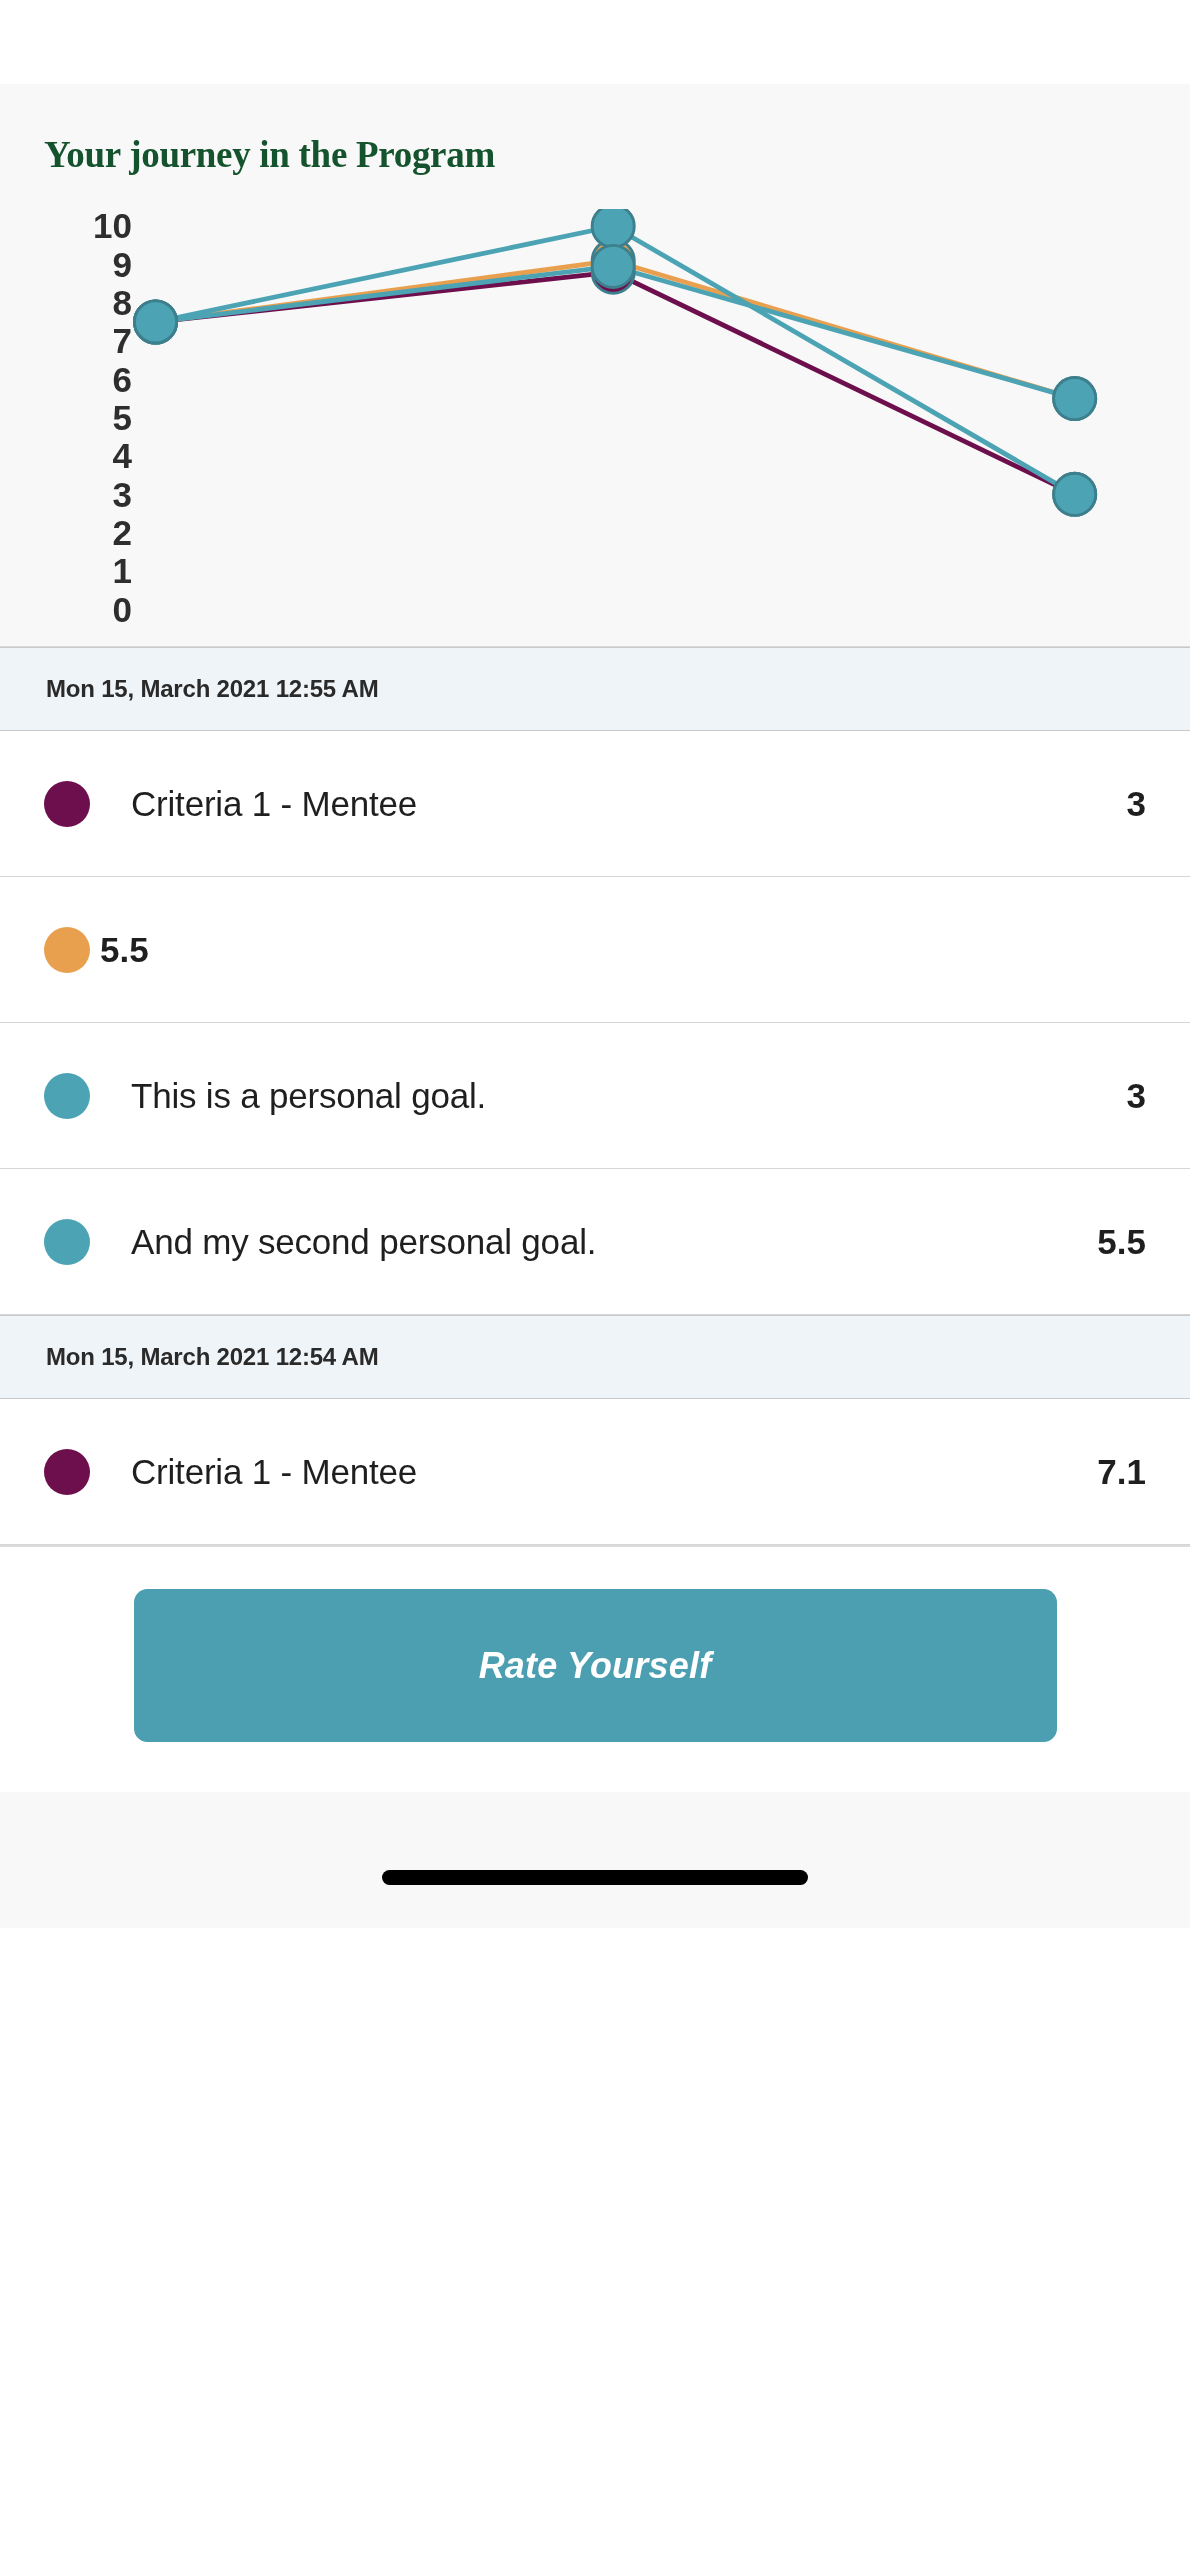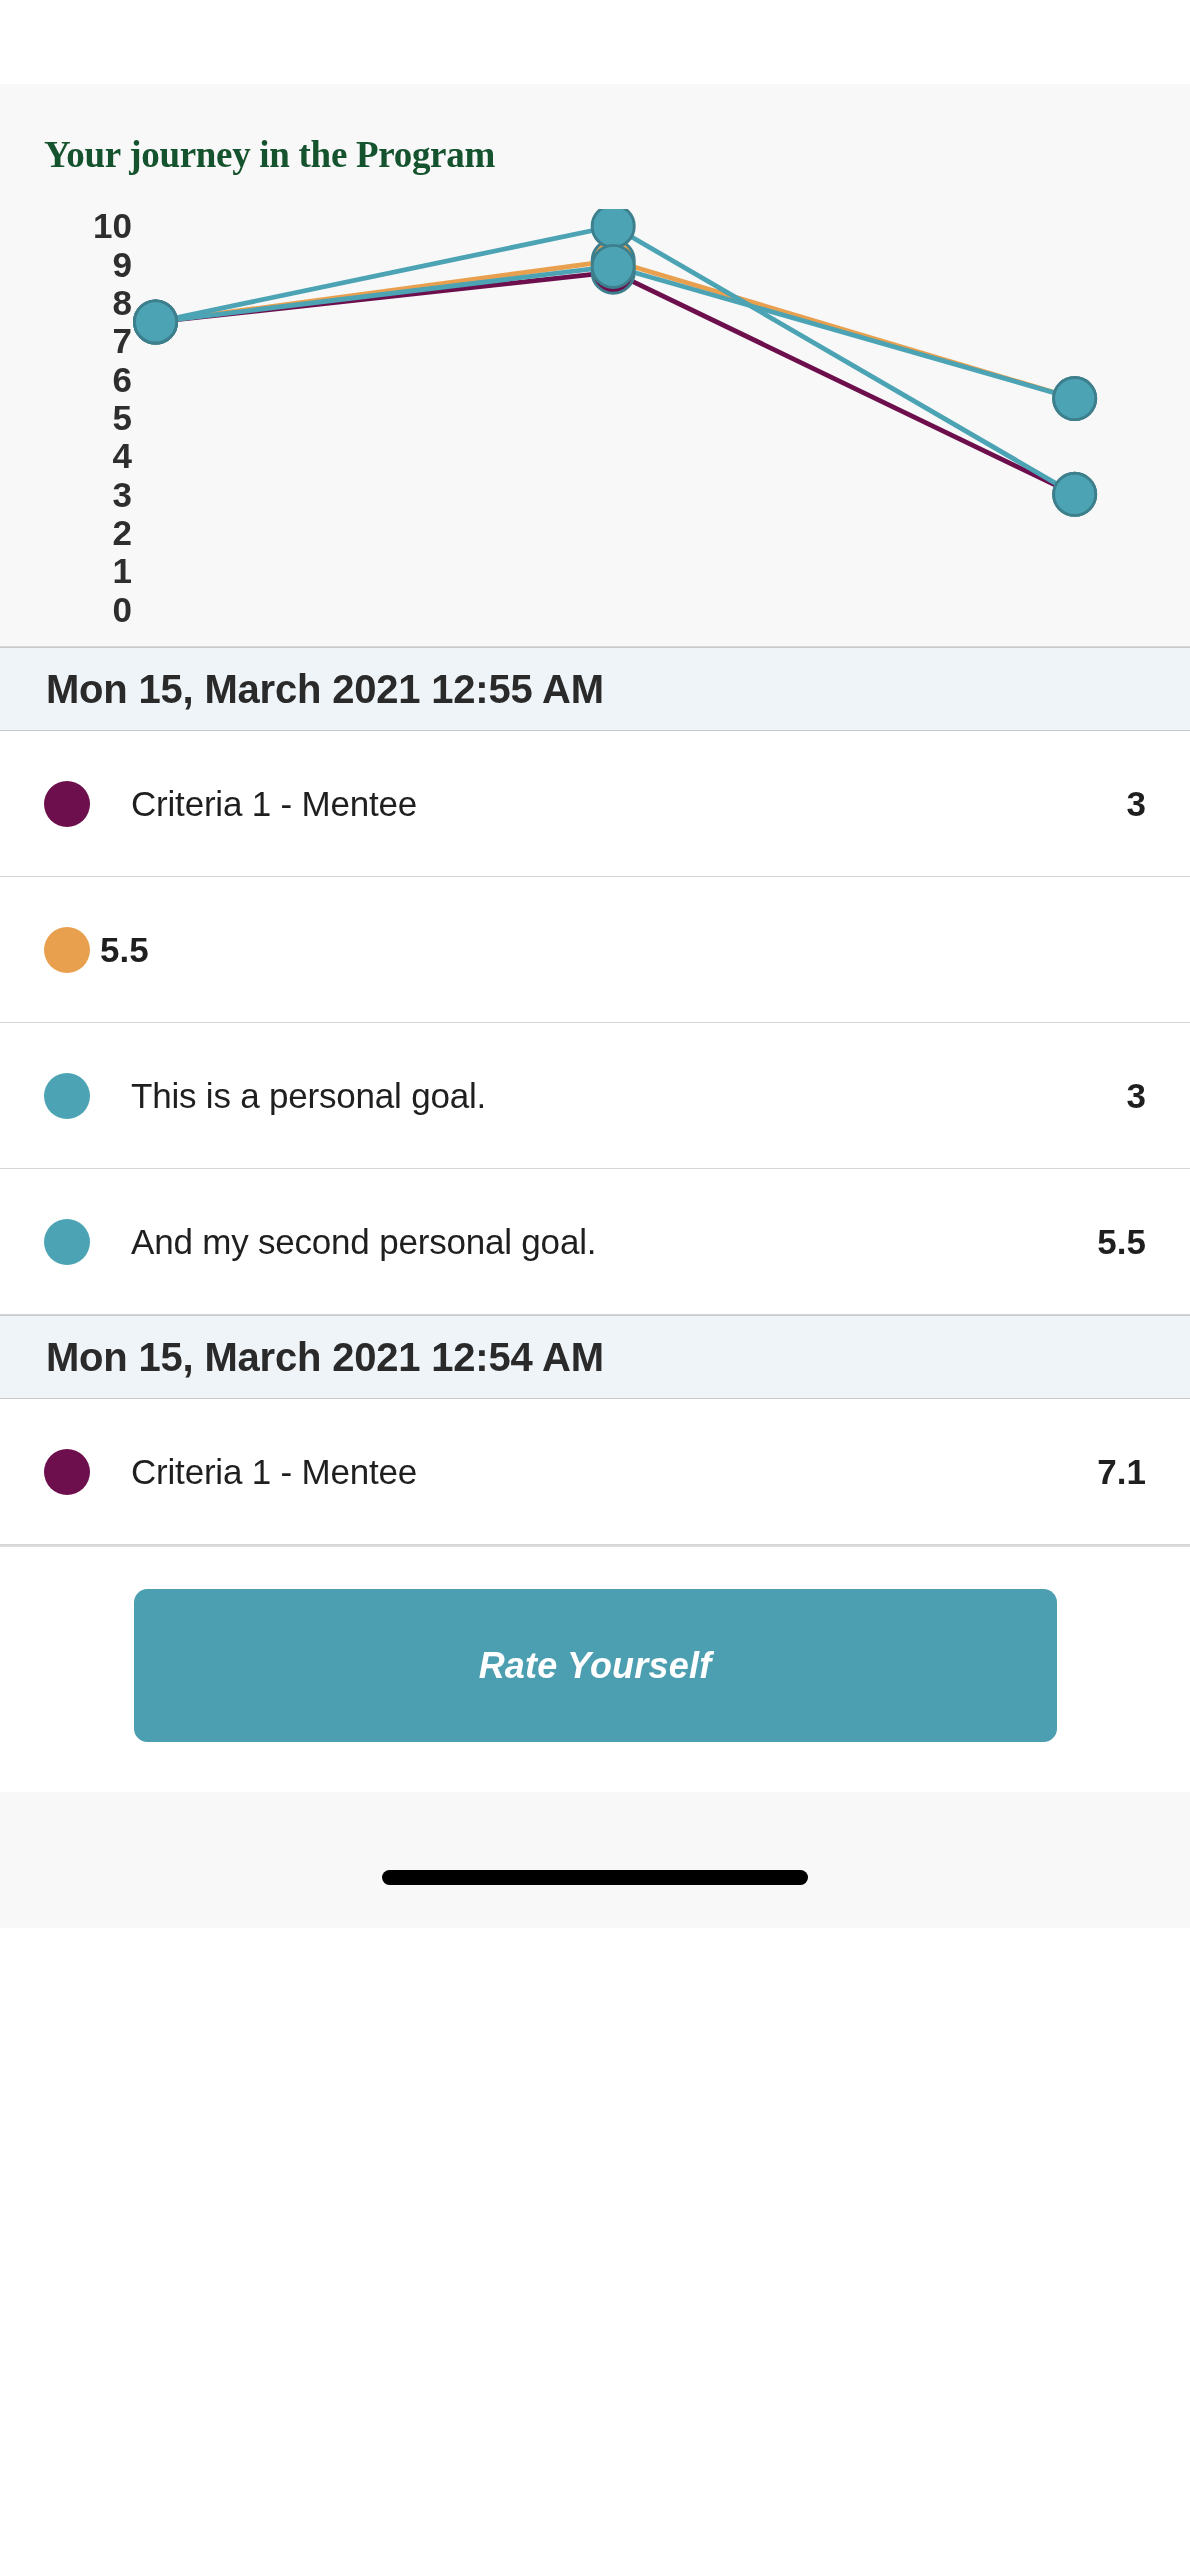--- a/index.html
+++ b/index.html
@@ -57,21 +57,21 @@
   }
   .plot svg { position:absolute; left:0; top:0; }
 
   
   .list { background:#ffffff; }
   .date-header {
     background:#eff4f8; border-top:1.9px solid #c9c9c9; border-bottom:1.9px solid #c9c9c9;
     height:84px; display:flex; align-items:center; padding-left:46px;
   }
   .date-header span {
-    font-size:40px; font-weight:bold; color:#2a2a2a; letter-spacing:-0.2px;
+    font-size:24px; font-weight:bold; color:#2a2a2a; letter-spacing:-0.2px;
   }
   .row {
     height:146px; display:flex; align-items:center;
     border-bottom:1.9px solid #d6d6d6; padding:0 44px 0 44px; background:#ffffff;gap:10px;
   }
   .dot { width:46px; height:46px; border-radius:50%; flex:0 0 46px; }
   .row-label {
     flex:1 1 auto; margin-left:31px;
     font-size:35px; color:#1f1f1f; letter-spacing:-0.2px;
   }

